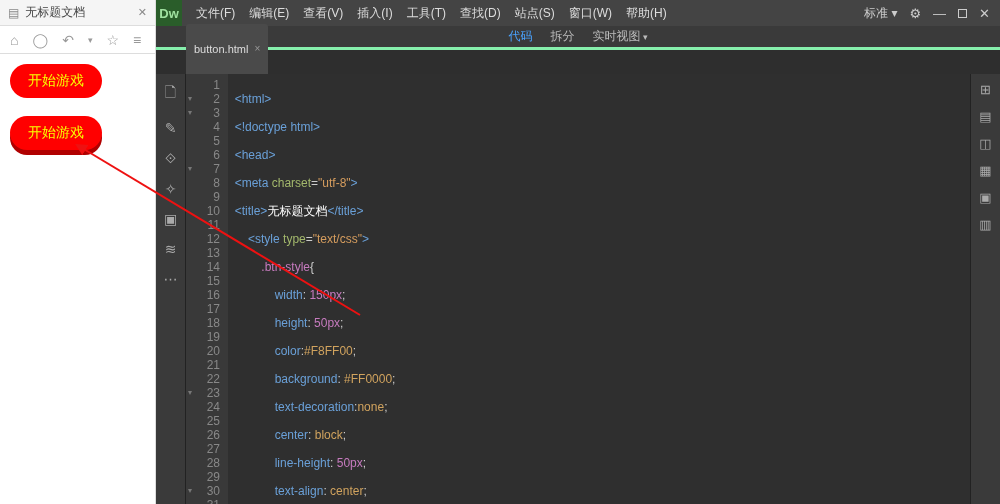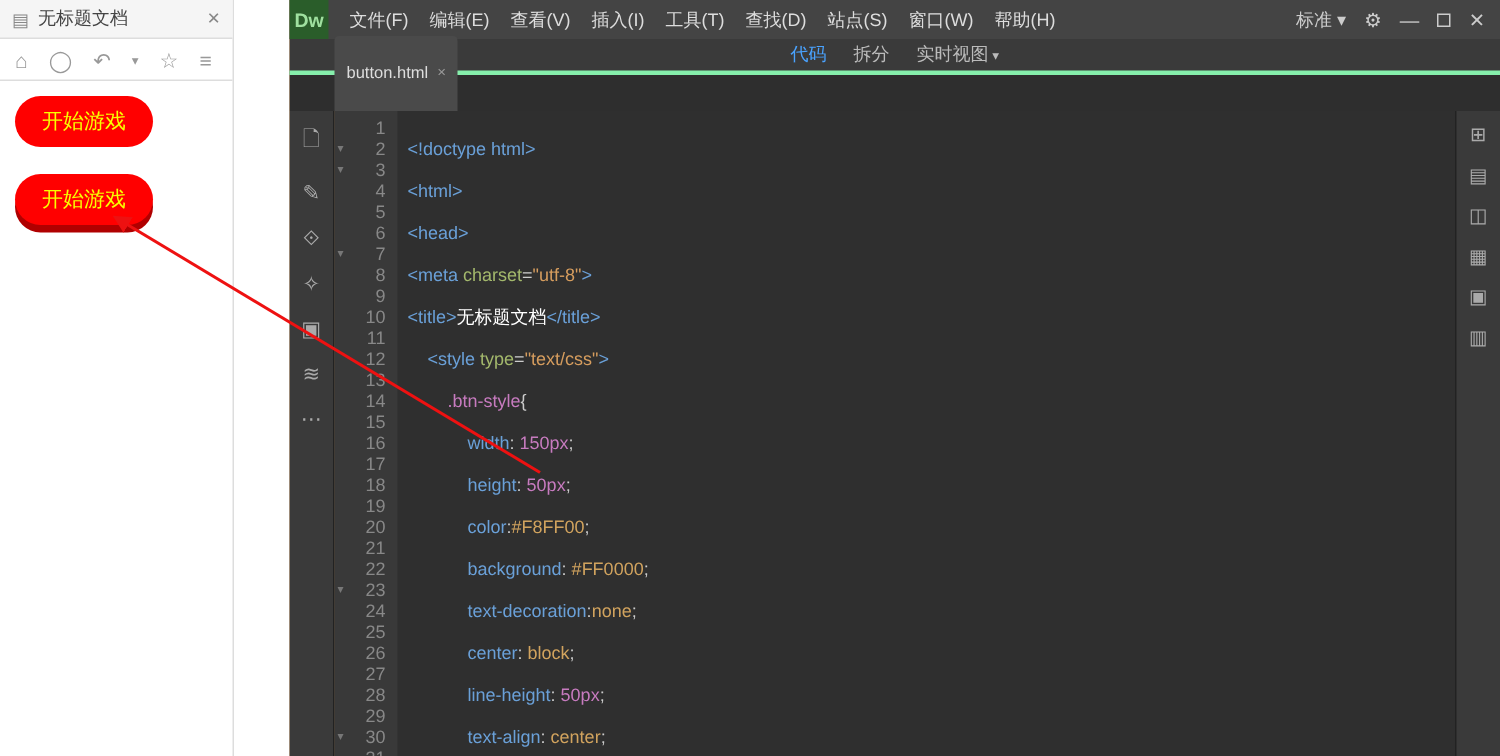--- a/index.html
+++ b/index.html
@@ -8,21 +8,21 @@
 .browser-pane { position: absolute; left: 0; top: 0; width: 156px; height: 504px; background: #fff; border-right: 1px solid #ddd; }
 .browser-tab { height: 26px; display: flex; align-items: center; gap: 6px; padding: 0 8px; background: #f5f5f5; border-bottom: 1px solid #ddd; font-size: 12px; color: #444; }
 .browser-tab .doc-icon { color: #888; }
 .browser-tab .close-x { margin-left: auto; color: #888; font-size: 11px; }
 .browser-toolbar { height: 28px; display: flex; align-items: center; gap: 14px; padding: 0 10px; border-bottom: 1px solid #ddd; color: #999; font-size: 14px; }
 .browser-toolbar span { cursor: pointer; }
 .preview { padding: 10px; }
 .btn-start { width: 92px; height: 34px; color: #F8FF00; background: #FF0000; border-radius: 17px; display: flex; align-items: center; justify-content: center; font-size: 14px; font-family: Liberation Serif, serif; margin-bottom: 18px; }
 .btn-start2 { box-shadow: 0 5px 0 #B00000; }
 
-.ide { position: absolute; left: 156px; top: 0; right: 0; bottom: 0; background: #fdba74; color: #ccc; display: flex; flex-direction: column; margin-left: 37px; }
+.ide { position: absolute; left: 156px; top: 0; right: 0; bottom: 0; background: #0f172a; color: #ccc; display: flex; flex-direction: column; }
 .title-bar { height: 26px; background: #444; display: flex; align-items: center; font-size: 12px; }
 .dw-logo { width: 26px; height: 26px; background: #2a5d2a; color: #9fe09f; display: flex; align-items: center; justify-content: center; font-weight: bold; font-size: 13px; margin-right: 10px; }
 .menu-bar { display: flex; gap: 14px; padding-left: 4px; }
 .menu-item { color: #ddd; cursor: pointer; }
 .title-right { margin-left: auto; display: flex; align-items: center; gap: 12px; padding-right: 10px; }
 .title-right .std { color: #ccc; }
 .title-right .gear, .title-right .winbtn { color: #ccc; font-size: 13px; }
 .win-max { border: 1px solid #ccc; width: 9px; height: 9px; display: inline-block; }
 
 .view-bar { height: 24px; background: #3a3a3a; display: flex; align-items: center; justify-content: center; gap: 18px; font-size: 12px; border-bottom: 3px solid #86efac; }
@@ -158,22 +158,22 @@
           <div>24</div>
           <div>25</div>
           <div>26</div>
           <div>27</div>
           <div>28</div>
           <div>29</div>
           <div class="fold">30</div>
           <div>31</div>
       </div>
       <div class="code">
+<div>  <span class="c-tag">&lt;html&gt;</span></div>
 <div>  <span class="c-tag">&lt;!doctype html&gt;</span></div>
-<div>  <span class="c-tag">&lt;html&gt;</span></div>
 <div>  <span class="c-tag">&lt;head&gt;</span></div>
 <div>  <span class="c-tag">&lt;meta</span> <span class="c-attr">charset</span><span class="c-punc">=</span><span class="c-str">"utf-8"</span><span class="c-tag">&gt;</span></div>
 <div>  <span class="c-tag">&lt;title&gt;</span><span class="c-txt">无标题文档</span><span class="c-tag">&lt;/title&gt;</span></div>
 <div>      <span class="c-tag">&lt;style</span> <span class="c-attr">type</span><span class="c-punc">=</span><span class="c-str">"text/css"</span><span class="c-tag">&gt;</span></div>
 <div>          <span class="c-sel">.btn-style</span><span class="c-brace">{</span></div>
 <div>              <span class="c-prop">width</span><span class="c-punc">: </span><span class="c-num">150px</span><span class="c-punc">;</span></div>
 <div>              <span class="c-prop">height</span><span class="c-punc">: </span><span class="c-num">50px</span><span class="c-punc">;</span></div>
 <div>              <span class="c-prop">color</span><span class="c-punc">:</span><span class="c-val">#F8FF00</span><span class="c-punc">;</span></div>
 <div>              <span class="c-prop">background</span><span class="c-punc">: </span><span class="c-val">#FF0000</span><span class="c-punc">;</span></div>
 <div>              <span class="c-prop">text-decoration</span><span class="c-punc">:</span><span class="c-val">none</span><span class="c-punc">;</span></div>

